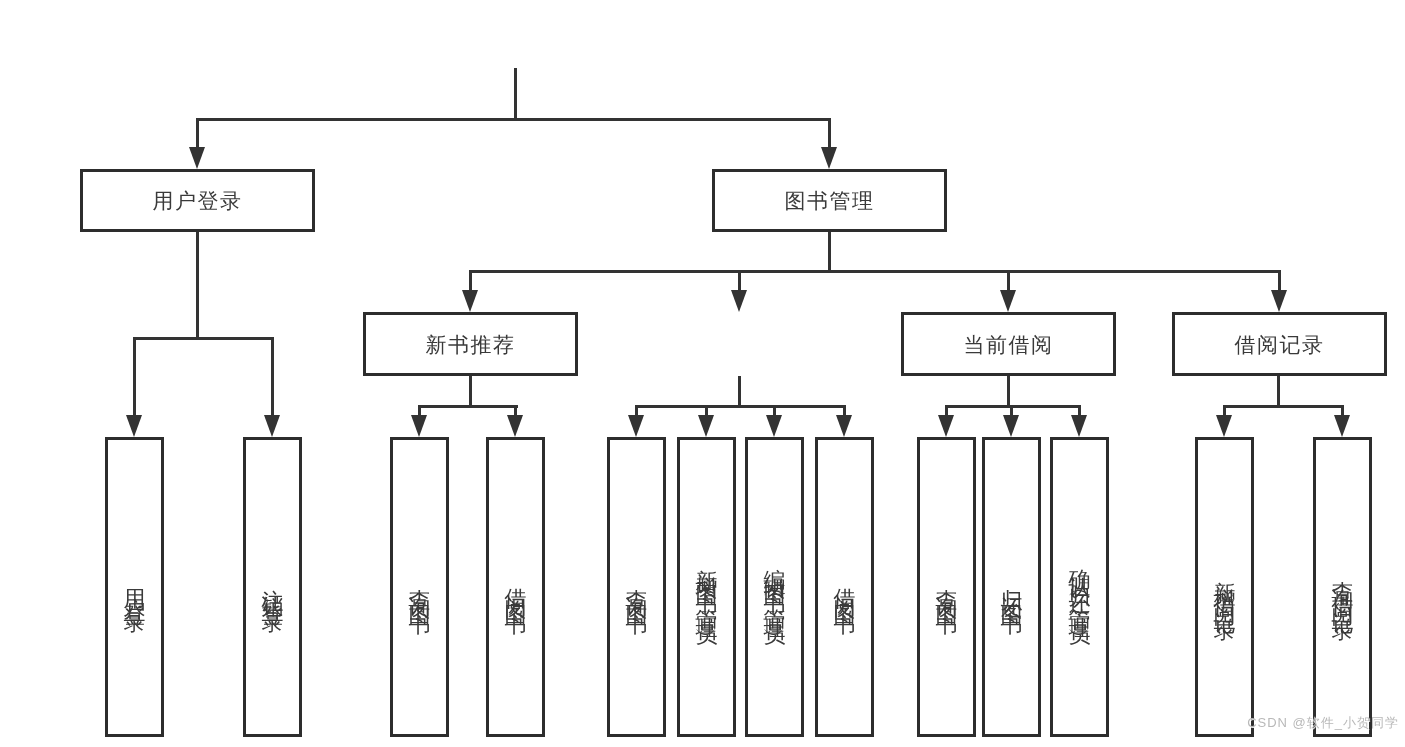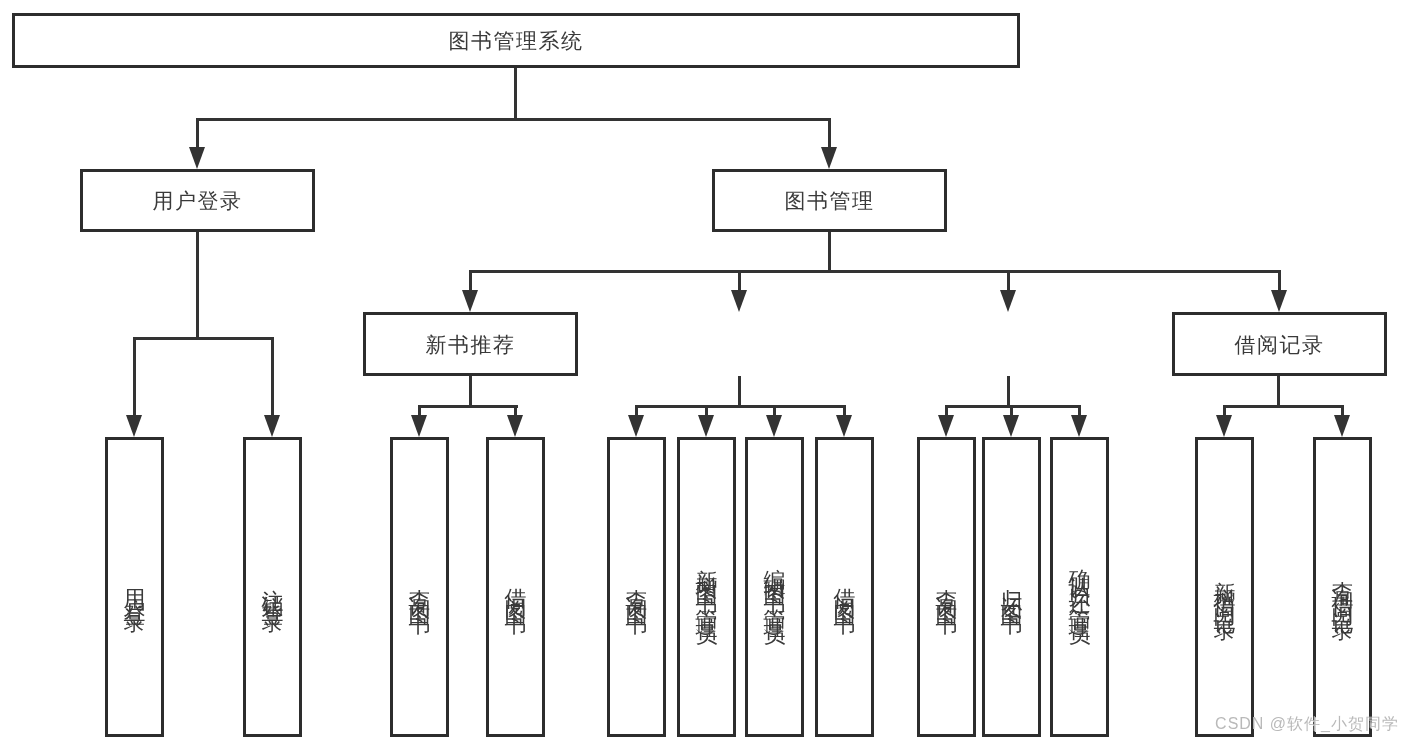--- a/index.html
+++ b/index.html
@@ -31,44 +31,44 @@
   }
   .vl{position:absolute;width:3px;background:var(--line,#333333);}
   .hl{position:absolute;height:3px;background:var(--line,#333333);}
   .ah{
     position:absolute;width:0;height:0;
     border-left:8px solid transparent;border-right:8px solid transparent;
     border-top:22px solid var(--line,#333333);
   }
   .watermark{
     position:absolute;right:6px;top:714px;
-    font-size:16px;letter-spacing:1px;
+    font-size:13px;letter-spacing:1px;
     color:var(--watermark,#b9b9b9);
     text-shadow:1px 1px 0 rgba(255,255,255,0.85);
     white-space:nowrap;
   }
 </style>
 </head>
 <body>
 
 <div class="canvas">
 
-  <div class="box root">
-    <span class="h-label">图书管理系统</span>
-  </div>
 
   <div class="box l2" style="left:80px">
     <span class="h-label">用户登录</span>
   </div>
   <div class="box l2" style="left:712px">
     <span class="h-label">图书管理</span>
   </div>
 
   <div class="box l3" style="left:363px">
     <span class="h-label">新书推荐</span>
+  </div>
+  <div class="box l3" style="left:901px">
+    <span class="h-label">当前借阅</span>
   </div>
   <div class="box l3" style="left:1172px">
     <span class="h-label">借阅记录</span>
   </div>
 
   <div class="box l4" style="left:105px">
     <span class="v-label">用户登录</span>
   </div>
   <div class="box l4" style="left:243px">
     <span class="v-label">注销登录</span>

